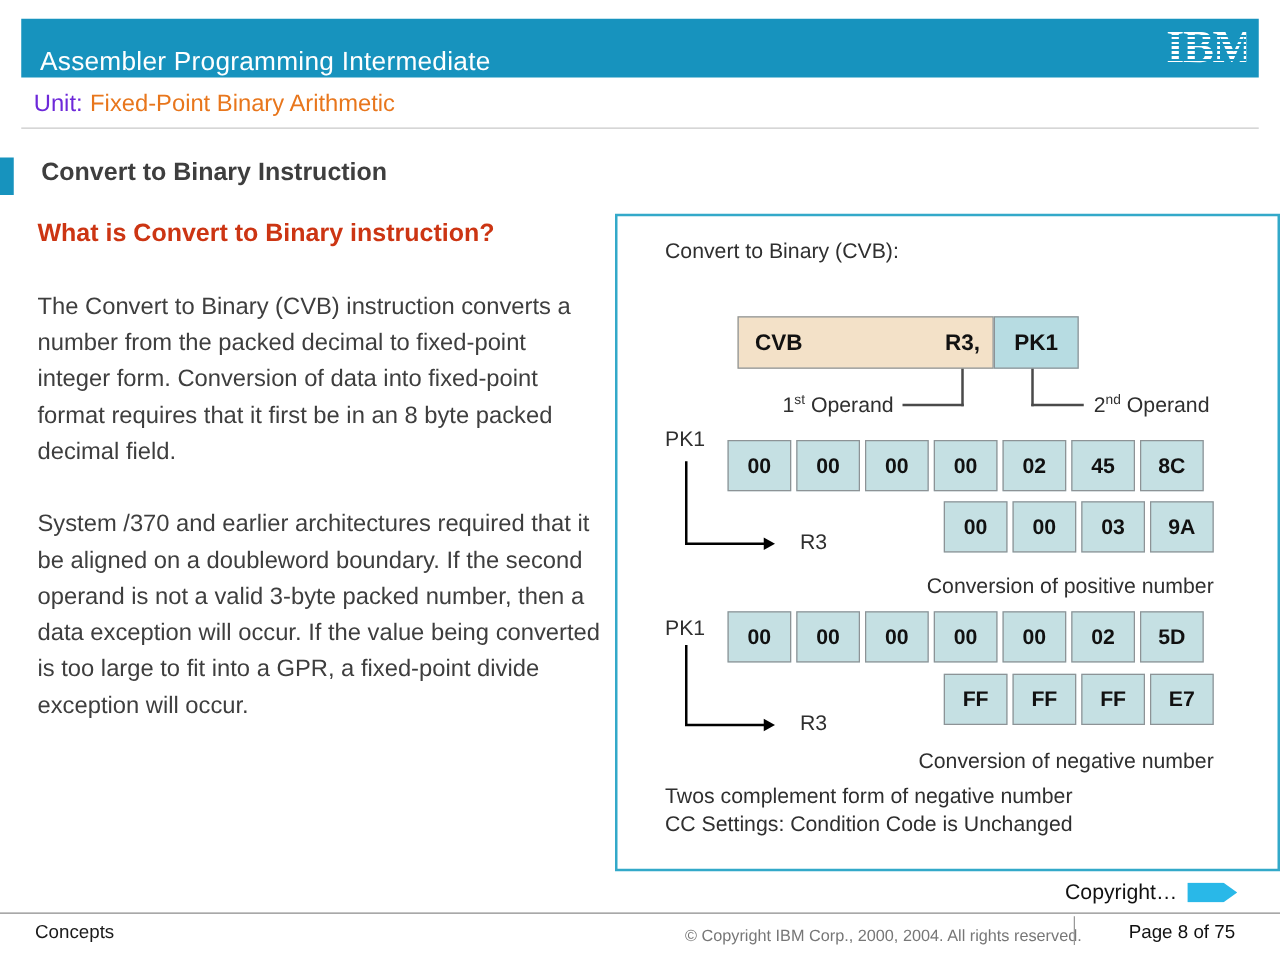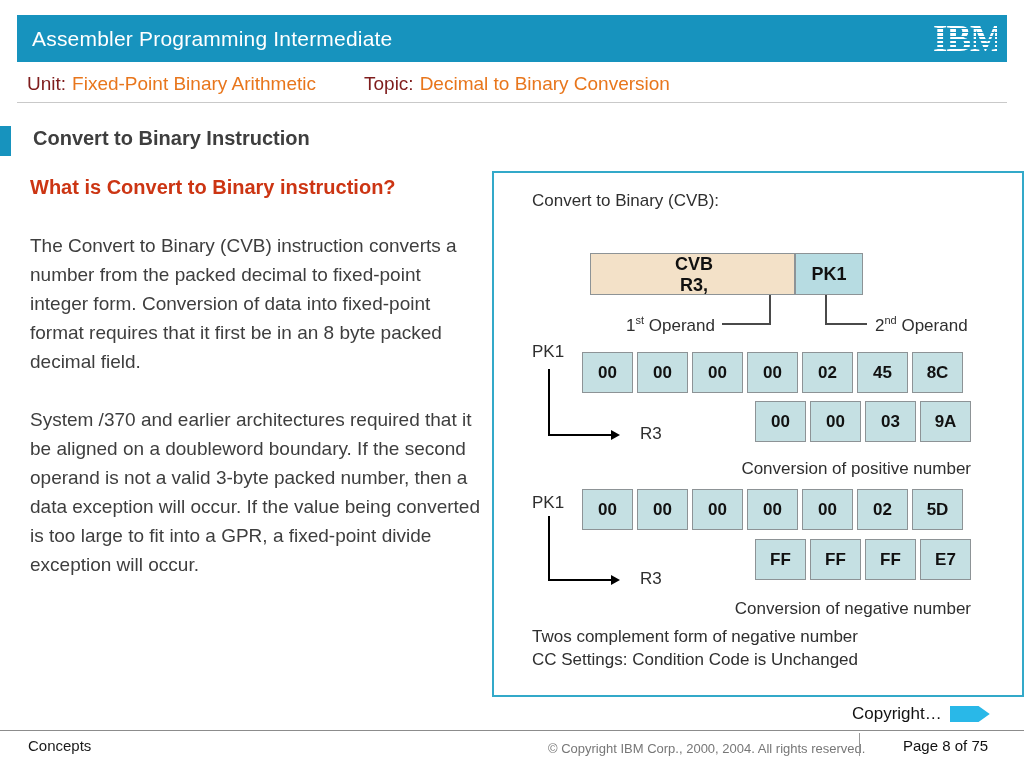--- a/index.html
+++ b/index.html
@@ -14,46 +14,46 @@
     --boxborder:#8d9396;
     --linegray:#4a4a4a;
     --cyanarrow:#29b8e8;
   }
   *{margin:0;padding:0;box-sizing:border-box;}
   html,body{background:#fff;}
   body{font-family:"Liberation Sans",sans-serif;}
   .slide{position:relative;width:1024px;height:768px;background:#fff;overflow:hidden;}
 
   
-  .topbar{position:absolute;left:17px;top:15px;width:990px;height:47px;background:var(--teal);display:flex;align-items:center;}
+  .topbar{position:absolute;left:17px;top:15px;width:990px;height:47px;background:var(--teal);display:flex;align-items:flex-end;}
   .topbar-title{color:#fff;font-size:21px;padding-left:15px;letter-spacing:.2px;}
   .ibm-logo{position:absolute;right:10px;top:50%;transform:translateY(-50%);width:64px;height:27px;overflow:hidden;}
   .ibm-text{font-family:"Liberation Serif",serif;font-weight:bold;font-size:37px;line-height:26px;color:#fff;letter-spacing:-1px;display:block;}
   .ibm-stripes{position:absolute;inset:0;background:repeating-linear-gradient(to bottom,transparent 0 2.2px,var(--teal) 2.2px 3.9px);}
 
   
   .subheader{position:absolute;left:27px;top:73px;font-size:19px;display:flex;}
-  .sub-label{color:#7f1d1d;text-align:center;}
+  .sub-label{color:#6d28d9;text-align:center;}
   .sub-value{color:var(--orange);margin-left:6px;}
   .topic-group{margin-left:48px;display:flex;}
   .rule-top{position:absolute;left:17px;top:102px;width:990px;height:1px;background:#c9c9c9;}
 
   
   .accent-bar{position:absolute;left:0;top:126px;width:11px;height:30px;background:var(--teal);}
   .page-heading{position:absolute;left:33px;top:127px;font-size:20px;font-weight:bold;color:var(--ink);}
   .question{position:absolute;left:30px;top:176px;font-size:20px;font-weight:bold;color:var(--redorange);}
   .bodycopy{position:absolute;left:30px;top:231px;width:452px;font-size:19px;line-height:29px;color:var(--ink);}
   .bodycopy p + p{margin-top:29px;}
 
   
   .panel{position:absolute;left:492px;top:171px;width:532px;height:526px;border:2px solid var(--panel-border);background:#fff;}
   .panel .abs{position:absolute;}
   .panel-caption{left:38px;top:16px;font-size:17px;line-height:23px;color:#2f2f2f;}
   .instr-box{height:42px;border:1px solid var(--boxborder);display:flex;align-items:center;font-weight:bold;font-size:18px;color:#111;}
-  .instr-main{left:96px;top:80px;width:205px;background:var(--tan);justify-content:space-between;padding:0 10px 0 13px;flex-direction:column;}
+  .instr-main{left:96px;top:80px;width:205px;background:var(--tan);justify-content:space-between;padding:0 10px 0 13px;}
   .instr-op2{left:301px;top:80px;width:68px;background:var(--ltblue);justify-content:center;}
   .line-v{width:2px;background:var(--linegray);}
   .line-h{height:2px;background:var(--linegray);}
   .op-label{font-size:17px;color:#2f2f2f;white-space:nowrap;}
   .op-label sup{font-size:11px;}
   .mem-label{font-size:17px;color:#2f2f2f;}
   .byte-row{display:flex;gap:4px;}
   .byte-box{width:51px;height:41px;background:var(--bytefill);border:1px solid var(--boxborder);display:flex;align-items:center;justify-content:center;font-weight:bold;font-size:17px;color:#111;}
   .arrowhead{width:0;height:0;border-top:5px solid transparent;border-bottom:5px solid transparent;border-left:9px solid #000;}
   .arrow-v{width:2px;background:#000;}
@@ -81,24 +81,20 @@
     <span class="topbar-title">Assembler Programming Intermediate</span>
     <span class="ibm-logo">
       <span class="ibm-text">IBM</span>
       <span class="ibm-stripes"></span>
     </span>
   </div>
 
   <div class="subheader">
     <span class="sub-label">Unit:</span>
     <span class="sub-value">Fixed-Point Binary Arithmetic</span>
-    <span class="topic-group">
-      <span class="sub-label">Topic:</span>
-      <span class="sub-value">Decimal to Binary Conversion</span>
-    </span>
   </div>
   <div class="rule-top"></div>
 
   <div class="accent-bar"></div>
   <h1 class="page-heading">Convert to Binary Instruction</h1>
   <h2 class="question">What is Convert to Binary instruction?</h2>
 
   <div class="bodycopy">
     <p>The Convert to Binary (CVB) instruction converts a number from the packed decimal to fixed-point integer form. Conversion of data into fixed-point format requires that it first be in an 8 byte packed decimal field.</p>
     <p>System /370 and earlier architectures required that it be aligned on a doubleword boundary. If the second operand is not a valid 3-byte packed number, then a data exception will occur. If the value being converted is too large to fit into a GPR, a fixed-point divide exception will occur.</p>

